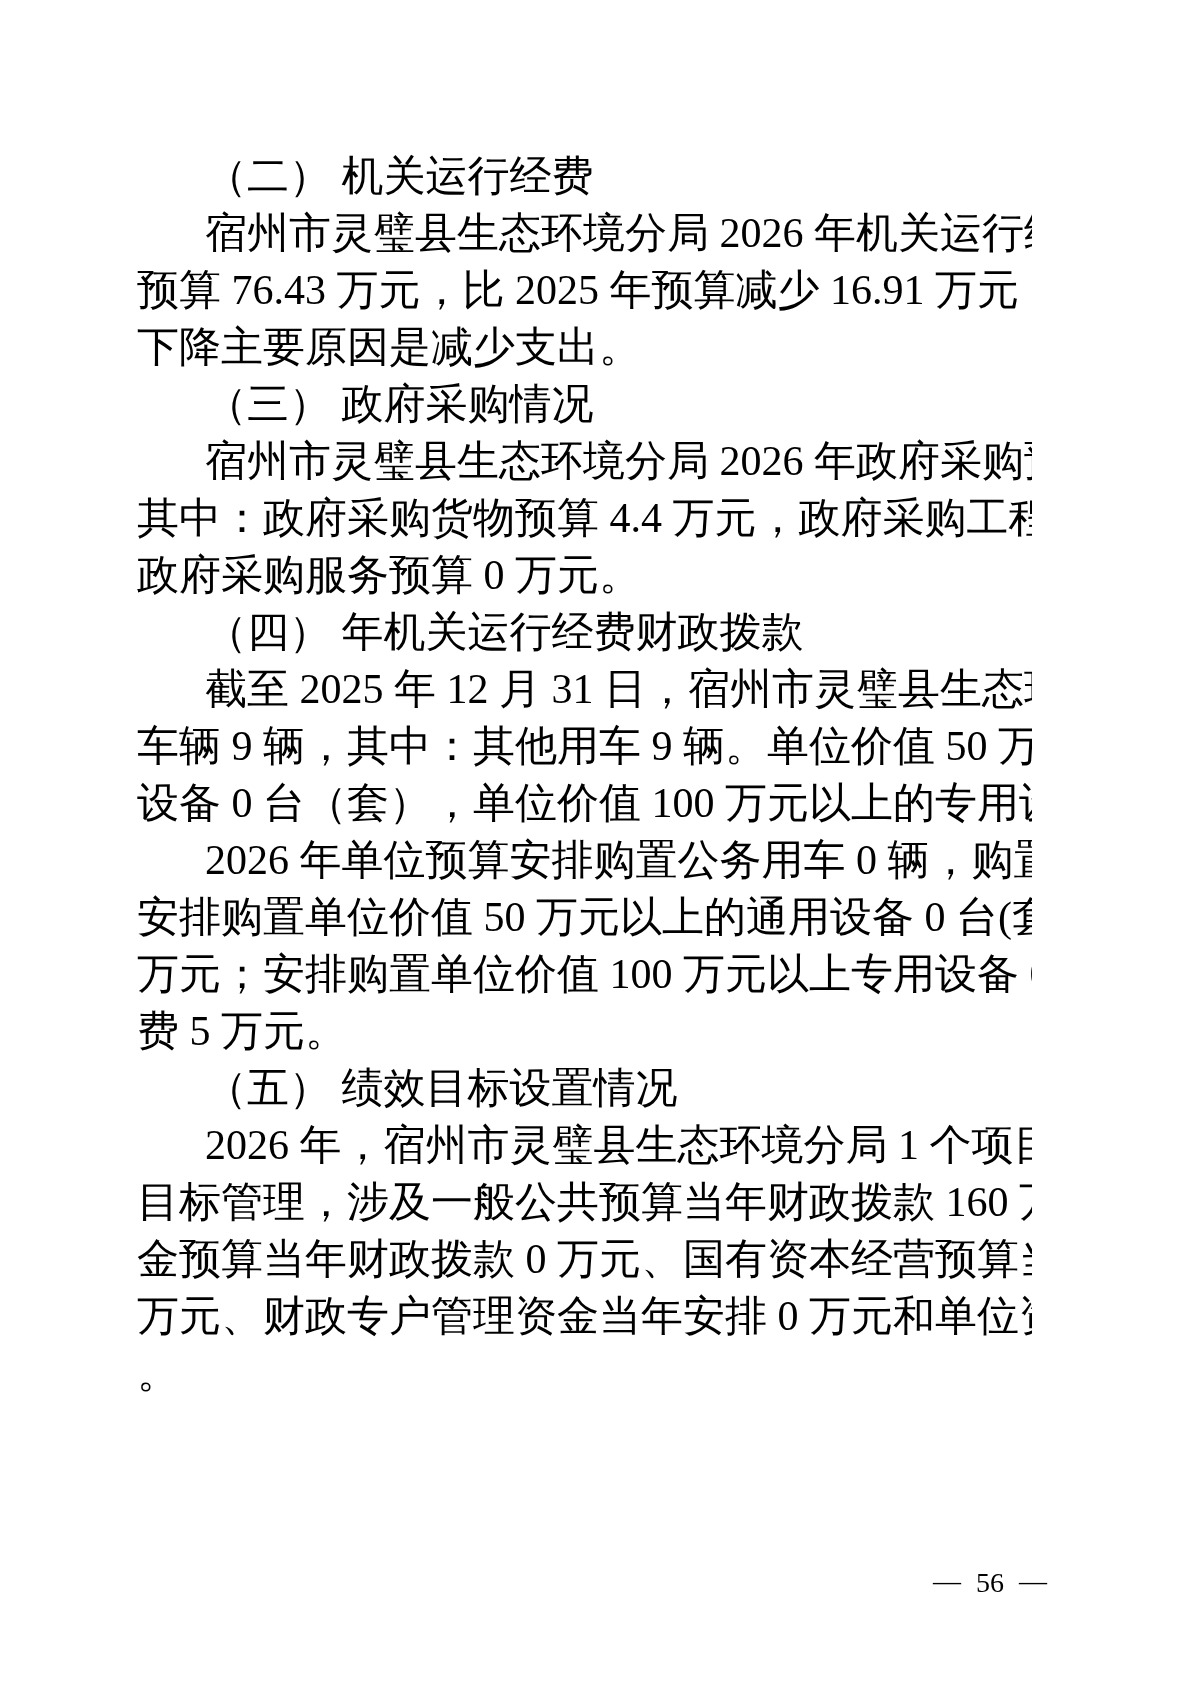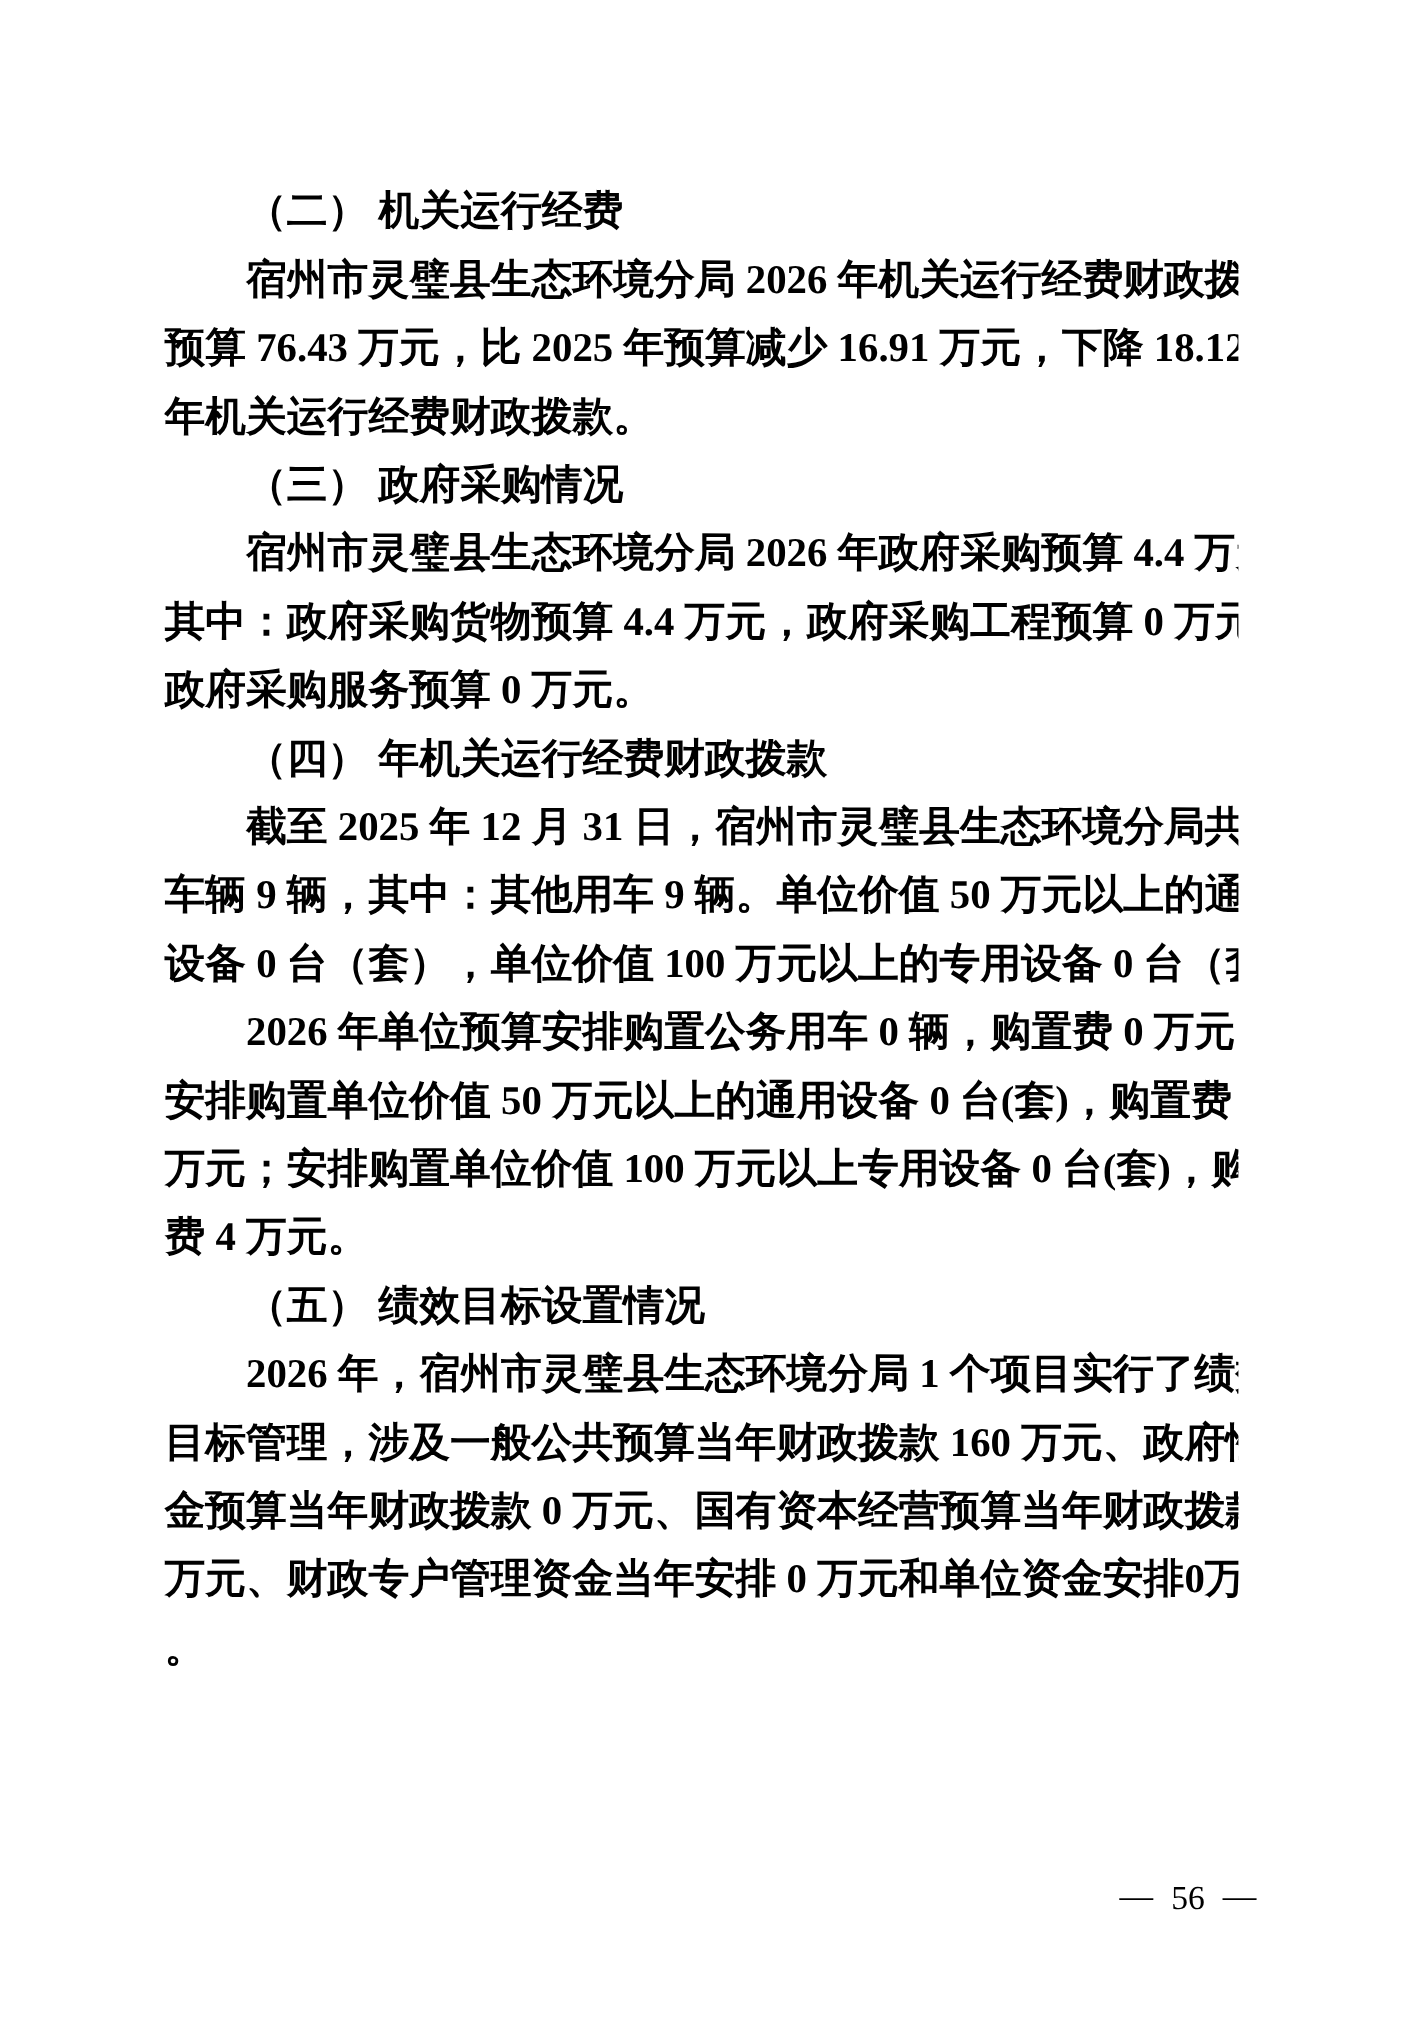--- a/index.html
+++ b/index.html
@@ -13,23 +13,22 @@
     height: 1683px;
     overflow: hidden;
     font-family: "Liberation Serif", "DejaVu Serif", serif;
     color: #000000;
   }
   .doc {
     position: absolute;
     left: 137px;
     top: 148px;
     width: 895px;
-    font-size: 34px;
+    font-size: 42px;
     line-height: 57px;
-    font-weight: bold;
   }
   .line {
     height: 57px;
     overflow: hidden;
     white-space: nowrap;
     text-align: left;
   }
   
   .ind {
     text-indent: 68px;
@@ -57,33 +56,33 @@
     letter-spacing: 0;
   }
 </style>
 </head>
 <body>
 
 <div class="doc">
   <div class="line ind">（二） 机关运行经费</div>
   <div class="line ind fill">宿州市灵璧县生态环境分局 2026 年机关运行经费财政拨款</div>
   <div class="line fill">预算 76.43 万元，比 2025 年预算减少 16.91 万元，下降 18.12%，</div>
-  <div class="line">年机关运行经费财政拨款。</div>
+  <div class="line">下降主要原因是减少支出。</div>
   <div class="line ind">（三） 政府采购情况</div>
   <div class="line ind fill">宿州市灵璧县生态环境分局 2026 年政府采购预算 4.4 万元。</div>
   <div class="line fill">其中：政府采购货物预算 4.4 万元，政府采购工程预算 0 万元，</div>
   <div class="line">政府采购服务预算 0 万元。</div>
   <div class="line ind">（四） 年机关运行经费财政拨款</div>
   <div class="line ind fill">截至 2025 年 12 月 31 日，宿州市灵璧县生态环境分局共有</div>
   <div class="line fill">车辆 9 辆，其中：其他用车 9 辆。单位价值 50 万元以上的通用</div>
   <div class="line fill">设备 0 台（套），单位价值 100 万元以上的专用设备 0 台（套）。</div>
   <div class="line ind">2026 年单位预算安排购置公务用车 0 辆，购置费 0 万元；</div>
   <div class="line fill">安排购置单位价值 50 万元以上的通用设备 0 台(套)，购置费 0</div>
   <div class="line fill">万元；安排购置单位价值 100 万元以上专用设备 0 台(套)，购置</div>
-  <div class="line">费 4 万元。</div>
+  <div class="line">费 5 万元。</div>
   <div class="line ind">（五） 绩效目标设置情况</div>
   <div class="line ind fill">2026 年，宿州市灵璧县生态环境分局 1 个项目实行了绩效</div>
   <div class="line fill">目标管理，涉及一般公共预算当年财政拨款 160 万元、政府性基</div>
   <div class="line fill">金预算当年财政拨款 0 万元、国有资本经营预算当年财政拨款 0</div>
   <div class="line fill">万元、财政专户管理资金当年安排 0 万元和单位资金安排0万元</div>
   <div class="line">。</div>
 </div>
 
 <div class="footer">
   <span class="dash">—</span>

